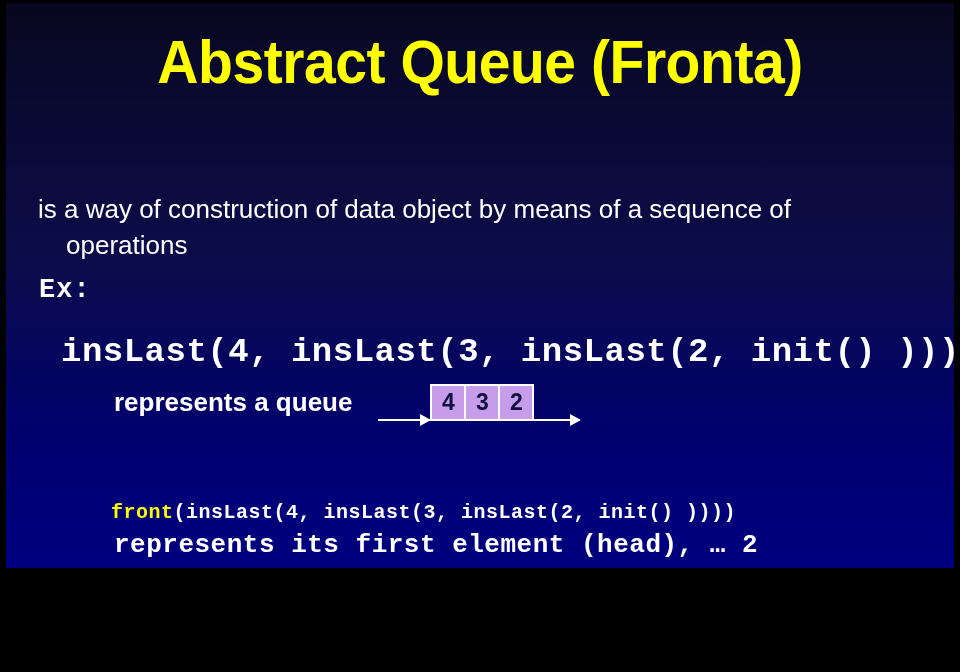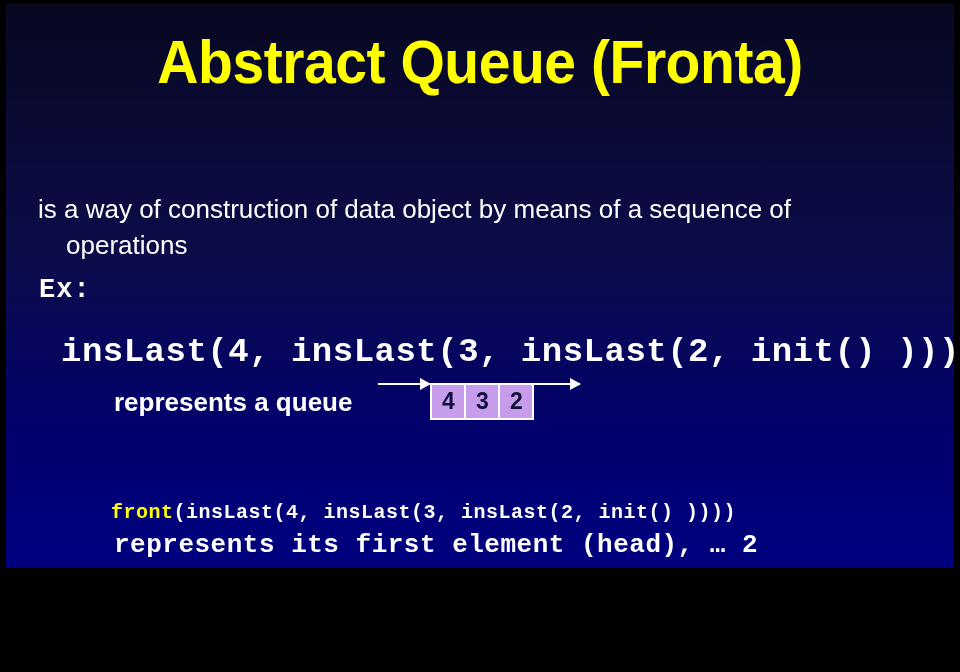--- a/index.html
+++ b/index.html
@@ -120,21 +120,21 @@
   }
   .kw-front { color: #ffff00; }
 
   
   .queue-row {
     position: absolute;
     left: 108px;
     top: 380px;
     height: 38px;
     display: flex;
-    align-items: flex-start;
+    align-items: flex-end;
   }
   .queue-caption {
     color: #ffffff;
     font-size: 26px;
     font-weight: bold;
     font-family: "Liberation Sans", sans-serif;
     white-space: nowrap;
     line-height: 38px;
   }
   .arrow {

